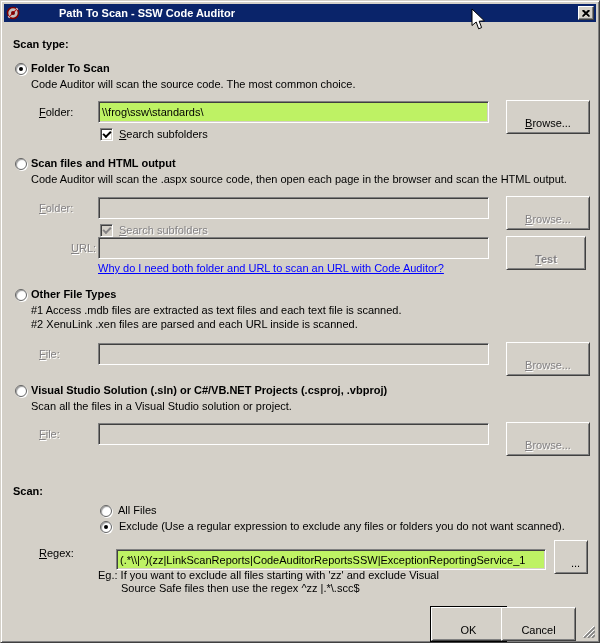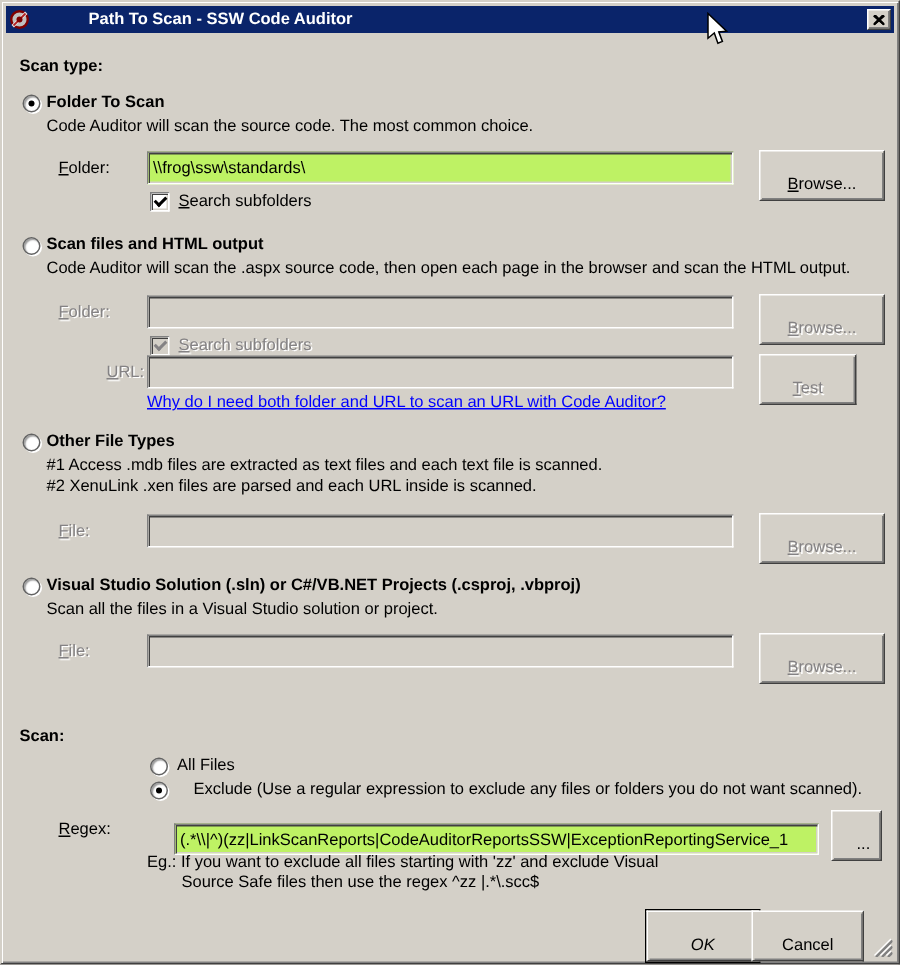--- a/index.html
+++ b/index.html
@@ -44,21 +44,21 @@
   .textbox:disabled, .textbox.disabled { background:#D4D0C8; color:#808080; }
 
   .btn {
     position:absolute; box-sizing:border-box; height:25px;
     background:#D4D0C8; font-family:"Liberation Sans",sans-serif; font-size:11px; color:#000;
     border:1px solid; border-color:#FFFFFF #404040 #404040 #FFFFFF;
     box-shadow: inset 1px 1px 0 #D4D0C8, inset -1px -1px 0 #808080;
     text-align:center; padding:16px; cursor:default;
   }
   .btn.disabled { color:#848284; text-shadow:1px 1px 0 #FFFFFF; }
-  .btn.default { box-shadow: 0 0 0 1px #000000, inset 1px 1px 0 #D4D0C8, inset -1px -1px 0 #808080; font-style: italic; }
+  .btn.default { box-shadow: 0 0 0 1px #000000, inset 1px 1px 0 #D4D0C8, inset -1px -1px 0 #808080; }
 
   .radio {
     position:absolute; width:12px; height:12px; border-radius:50%;
     background:#FFFFFF; border:1px solid #636363; box-sizing:border-box;
     box-shadow: inset 1px 1px 1px #9c9c9c, 1px 1px 0 #FFFFFF;
   }
   .radio.selected::after {
     content:""; position:absolute; left:3px; top:3px; width:4px; height:4px;
     border-radius:50%; background:#000000;
   }
@@ -122,21 +122,21 @@
 
   <div class="lbl mnemonic disabled-text" style="left:38px; top:201px;">Folder:</div>
   <input class="textbox disabled" disabled="" style="left: 97px; top: 196px; width: 391px;" value="">
   <button class="btn mnemonic disabled" style="left:505px; top:195px; width:84px;">Browse...</button>
 
   <span class="checkbox checked disabled" style="left:99px; top:223px;"></span>
   <div class="lbl mnemonic disabled-text" style="left:118px; top:223px;">Search subfolders</div>
 
   <div class="lbl mnemonic disabled-text" style="left:38px; top:241px;margin-left:32px;">URL:</div>
   <input class="textbox disabled" disabled="" style="left: 97px; top: 236px; width: 391px;" value="">
-  <button class="btn mnemonic disabled" style="left:505px; top:235px; width:65px;">Test</button>
+  <button class="btn mnemonic disabled" style="left:505px; top:235px; width:80px;font-weight:bold;">Test</button>
 
   <a class="help-link" style="left:97px; top:261px;">Why do I need both folder and URL to scan an URL with Code Auditor?</a>
 
   <span class="radio" style="left:14px; top:288px;"></span>
   <div class="lbl bold" style="left:30px; top:287px;">Other File Types</div>
   <div class="lbl" style="left:30px; top:303px;">#1 Access .mdb files are extracted as text files and each text file is scanned.</div>
   <div class="lbl" style="left:30px; top:317px;">#2 XenuLink .xen files are parsed and each URL inside is scanned.</div>
 
   <div class="lbl mnemonic disabled-text" style="left:38px; top:347px;">File:</div>
   <input class="textbox disabled" disabled="" style="left: 97px; top: 342px; width: 391px;" value="">
@@ -149,21 +149,21 @@
   <div class="lbl mnemonic disabled-text" style="left:38px; top:427px;">File:</div>
   <input class="textbox disabled" disabled="" style="left: 97px; top: 422px; width: 391px;" value="">
   <button class="btn mnemonic disabled" style="left:505px; top:421px; width:84px;">Browse...</button>
 
   <div class="lbl bold" style="left:12px; top:484px;">Scan:</div>
 
   <span class="radio" style="left:99px; top:504px;"></span>
   <div class="lbl" style="left:117px; top:503px;">All Files</div>
 
   <span class="radio selected" style="left:99px; top:520px;"></span>
-  <div class="lbl" style="left:116px; top:519px;padding-left:12px;">Exclude (Use a regular expression to exclude any files or folders you do not want scanned).</div>
+  <div class="lbl" style="left:106px; top:519px;padding-left:12px;">Exclude (Use a regular expression to exclude any files or folders you do not want scanned).</div>
 
   <div class="lbl mnemonic" style="left:38px; top:546px;">Regex:</div>
   <input class="textbox" style="left: 115px; top: 548px; width: 430px; height: 21px;" value="(.*\\|^)(zz|LinkScanReports|CodeAuditorReportsSSW|ExceptionReportingService_1">
   <button class="btn" style="left:553px; top:539px; width:28px;">...</button>
 
   <div class="lbl" style="left:97px; top:568px;">Eg.: If you want to exclude all files starting with 'zz' and exclude Visual</div>
   <div class="lbl" style="left:120px; top:581px;">Source Safe files then use the regex ^zz |.*\.scc$</div>
 
   <button class="btn default" style="left:430px; top:606px; width:75px; height:23px;">OK</button>
   <button class="btn" style="left:500px; top:606px; width:75px; height:23px;">Cancel</button>

